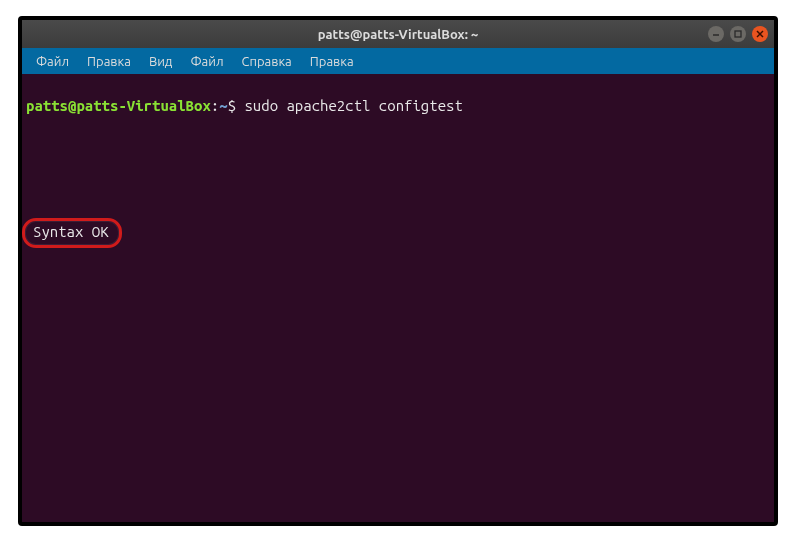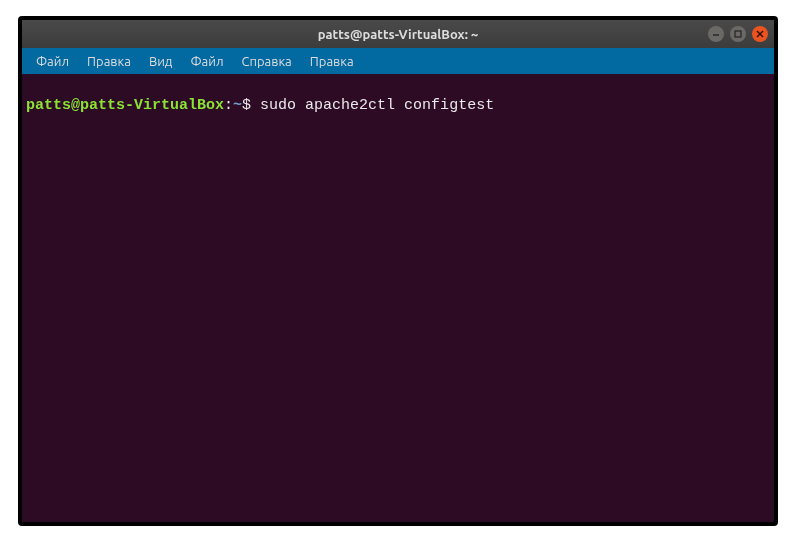--- a/index.html
+++ b/index.html
@@ -114,21 +114,20 @@
     }
     .highlight-red {
       border: 3px solid #d01b1b;
       border-radius: 14px;
       padding: 1px 10px 3px 8px;
       display: inline-block;
       box-shadow: 0 0 0 1px rgba(255,255,255,0.08) inset;
     }
     .line {
       display: block;
-      font-family: Liberation Mono, monospace;
     }
     .cursor-block {
       display: inline-block;
       width: 9px;
       height: 17px;
       background: #e9e9e9;
       vertical-align: text-bottom;
       margin-left: 2px;
     }
     .syntax-wrap {
@@ -168,14 +167,15 @@
     <span class="menu-item">Вид</span>
     <span class="menu-item">Файл</span>
     <span class="menu-item">Справка</span>
     <span class="menu-item">Правка</span>
   </div>
 
   <div class="terminal-body">
 <span class="line"><span class="prompt-user">patts@patts-VirtualBox</span><span class="prompt-dollar">:</span><span class="prompt-tilde">~</span><span class="prompt-dollar">$</span><span class="cmd"> sudo apache2ctl configtest</span></span>
 <span class="line cmd"> </span>
 <span class="line cmd"> </span>
+<span class="line"><span class="syntax-wrap"><span class="highlight-red"><span class="cmd">Syntax OK</span></span></span></span>
   </div>
 </div>
 
 </body></html>

